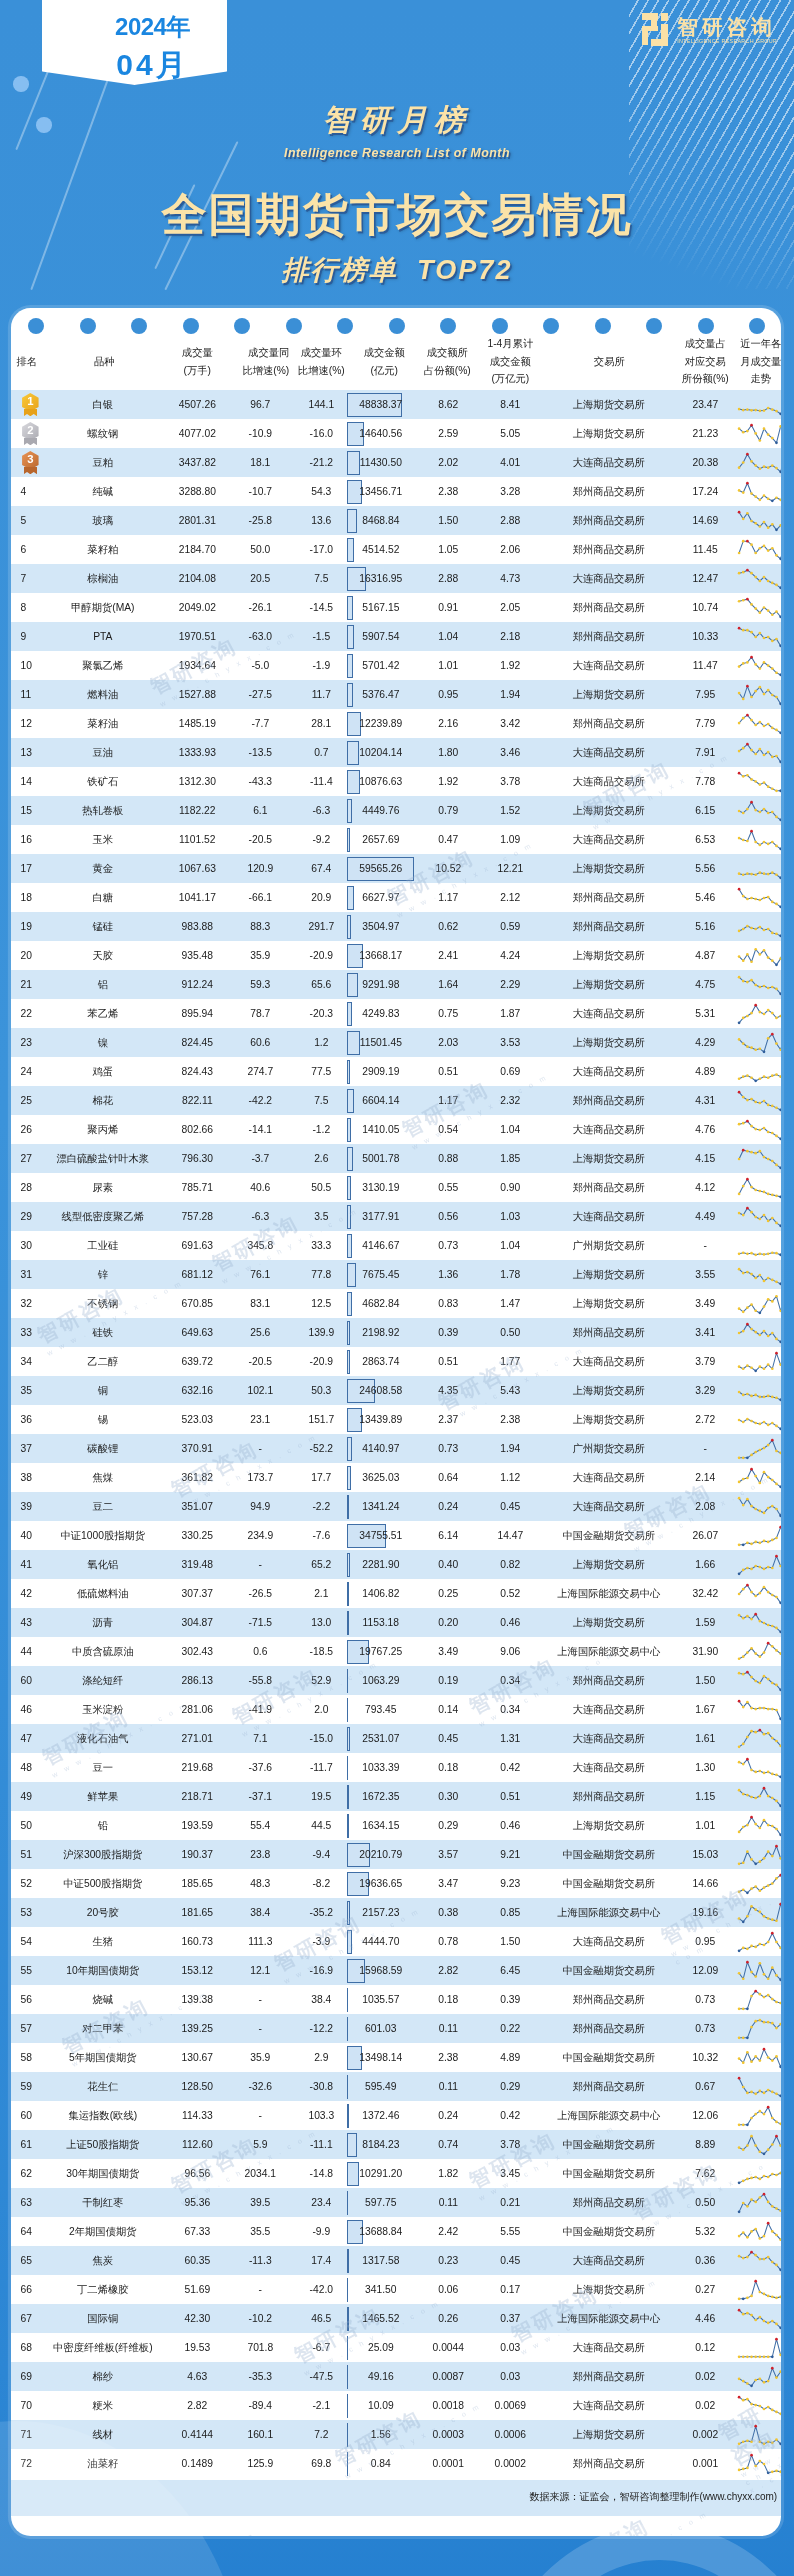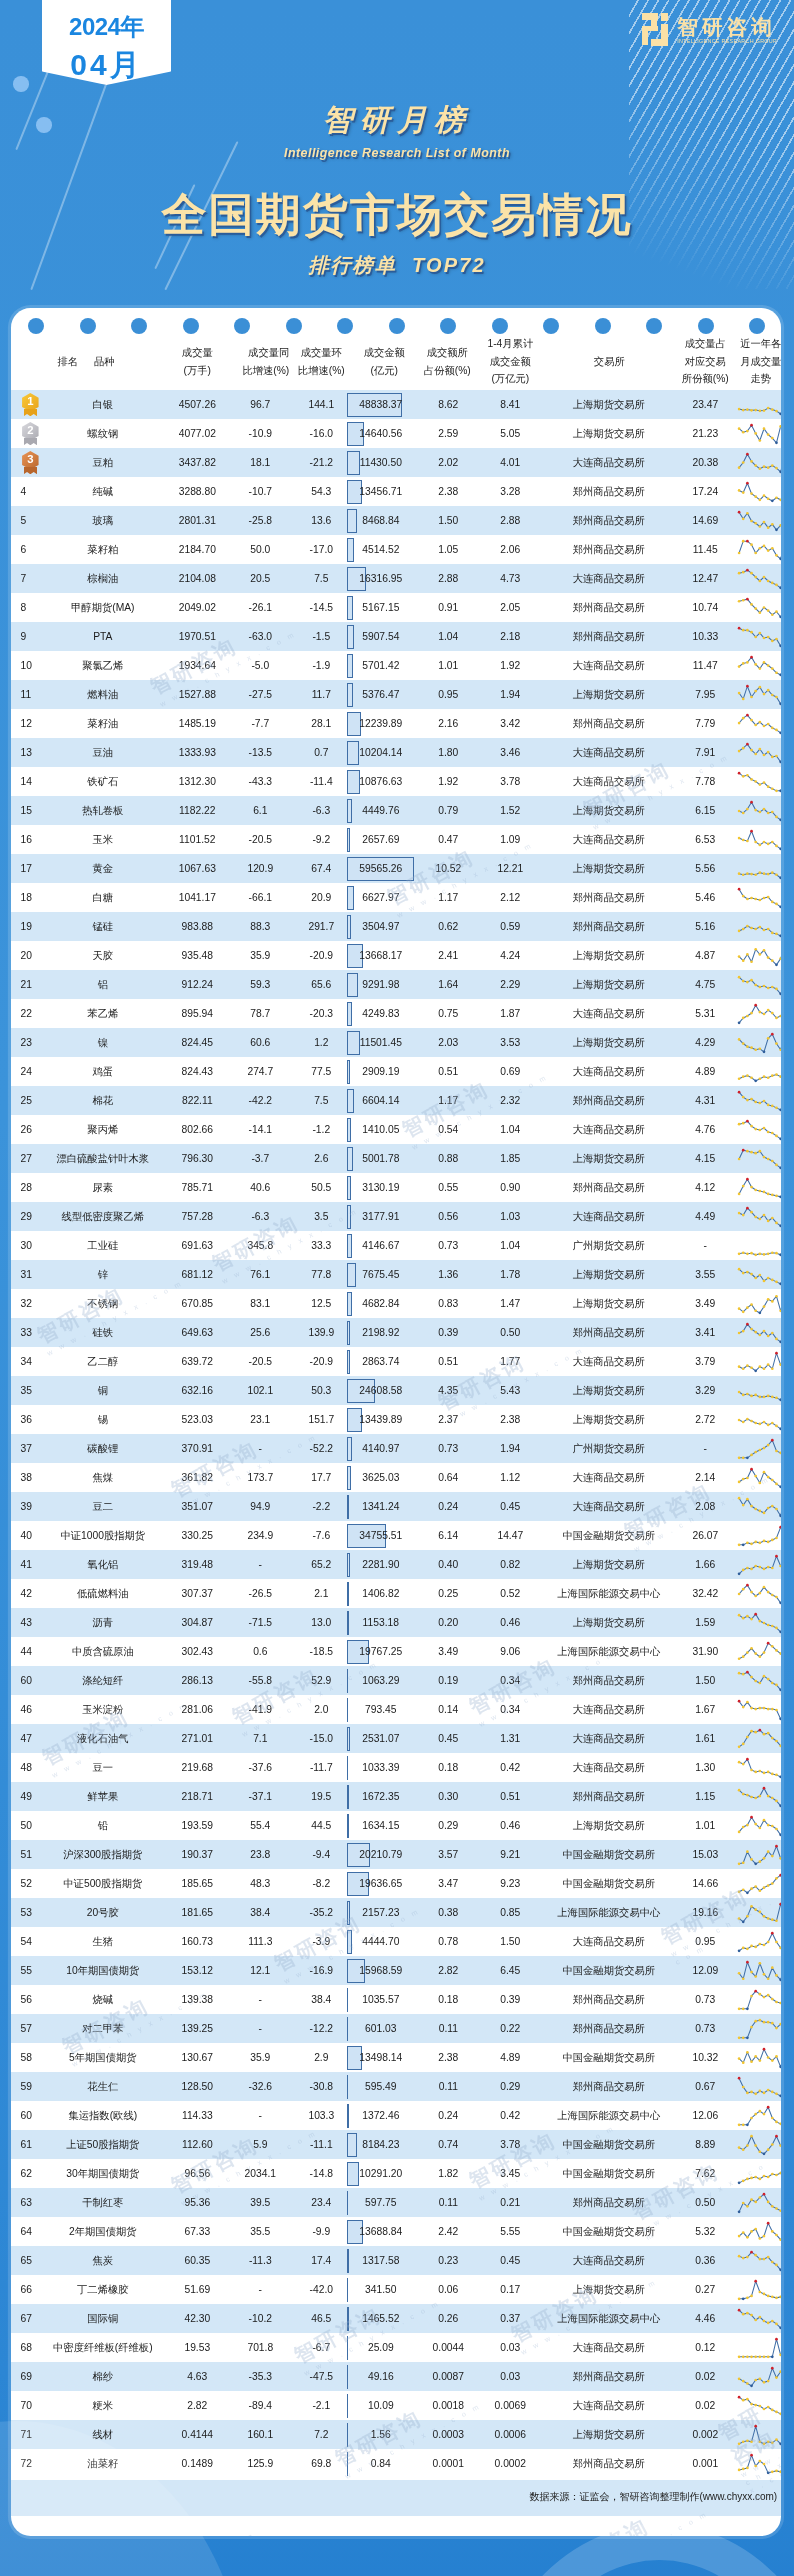--- a/index.html
+++ b/index.html
@@ -8,35 +8,35 @@
     background: linear-gradient(180deg, #3a90d8 0%, #3b93da 40%, #2c86d4 85%, #1f7acd 100%);
     font-family: "Liberation Sans", "DejaVu Sans", sans-serif;
   }
   .deco-line { position:absolute; height:1.5px; background:rgba(255,255,255,0.35); transform-origin:left center; border-radius:1px; }
   .deco-dot { position:absolute; border-radius:50%; background:rgba(160,205,250,0.75); }
   .stripes { position:absolute; right:0; top:0; width:165px; height:289px;
     background: repeating-linear-gradient(120deg, rgba(255,255,255,0) 0 7.2px, rgba(255,255,255,0.55) 7.2px 8.8px);
     -webkit-mask-image: linear-gradient(200deg, #000 40%, transparent 90%);
     mask-image: linear-gradient(200deg, #000 40%, transparent 90%);
   }
-  .date-badge { position:absolute; left:42px; top:0; width:129px; height:85px; background:#fff;
+  .date-badge { position:absolute; left:42px; top:0; width:149px; height:85px; background:#fff;
     clip-path: polygon(0 0,100% 0,100% 84%,50% 100%,0 84%);
-    box-shadow: 0 2.1px 0 #1b63b0; text-align:center; }
+    box-shadow: 0 2.1px 0 #1b63b0; text-align:center;padding-left:36px; }
   .date-badge .y { color:#1a86e0; font-weight:bold; font-size:24px; margin-top:11.3px; letter-spacing:-0.5px; }
   .date-badge .m { color:#1a86e0; font-weight:bold; font-size:30px; margin-top:2.1px; letter-spacing:3.1px; }
   .logo { position:absolute; left:642px; top:13.4px; display:flex; align-items:center; gap:5.2px; }
   .logo-mark { width:30px; height:32px; position:relative; }
   .logo-mark span { position:absolute; background:#fbe1a6; }
   .logo-text .cn { color:#fbe1a6; font-size:20.6px; font-weight:bold; letter-spacing:4.1px; line-height:23px; }
   .logo-text .en { color:#fbe1a6; font-size:5.4px; letter-spacing:0.3px; }
   .gold { color:#fbe3a8; text-shadow: 1.5px 1.5px 0 #2a5c9a, 2.1px 2.1px 3.1px rgba(0,0,0,0.25); font-weight:bold; text-align:center; position:absolute; left:0; width:794px; }
   .t1 { top:100px; font-size:30px; letter-spacing:7.2px; font-style:italic; }
   .t2 { top:146px; font-size:12.4px; font-style:italic; letter-spacing:0.5px; }
   .t3 { top:185px; font-size:45px; letter-spacing:2.1px; }
-  .t4 { top:252px; font-size:20px; font-style:italic; letter-spacing:2.1px; }
+  .t4 { top:252px; font-size:27px; font-style:italic; letter-spacing:2.1px; }
   .card { position:absolute; left:11.3px; top:308px; width:770px; height:2228px; background:#fff; border-radius:19.6px; box-shadow:0 0 0 3.1px rgba(255,255,255,0.15); overflow:hidden; }
   .dots { position:absolute; top:10.3px; left:0; width:100%; height:17.5px; }
   .dot { position:absolute; width:16px; height:16px; border-radius:50%; background:#3b8fd6; top:0; }
   .thead { position:absolute; top:27px; left:0; width:100%; height:55px; }
   .th { position:absolute; font-size:10.3px; color:#222; text-align:center; line-height:17.5px; }
   .rows { position:absolute; top:82px; left:0; width:770px; }
   .row { position:relative; height:29px; width:770px; }
   .row.alt { background:#d3e7f7; }
   .cell { position:absolute; top:0; height:100%; display:flex; align-items:center; justify-content:center; font-size:10.3px; color:#1b1b1b; white-space:nowrap; }
   .c-rank { left:4.1px; width:20.6px; justify-content:flex-start; padding-left:5.2px; }
@@ -111,21 +111,21 @@
       <div class="dot" style="left: 429px;"></div>
       <div class="dot" style="left: 481px;"></div>
       <div class="dot" style="left: 532px;"></div>
       <div class="dot" style="left: 584px;"></div>
       <div class="dot" style="left: 635px;"></div>
       <div class="dot" style="left: 687px;"></div>
       <div class="dot" style="left: 738px;"></div>
     </div>
 
   <div class="thead">
-    <div class="th" style="left:0;width:31px;top:18px;margin-left:41px;">排名</div>
+    <div class="th" style="left:0;width:31px;top:18px;">排名</div>
     <div class="th" style="left:67px;width:52px;top:18px;">品种</div>
     <div class="th" style="left:155px;width:62px;top:9.3px;">
         <div>成交量</div>
         <div>(万手)</div>
       </div>
     <div class="th" style="left:221px;width:57px;top:9.3px;text-align:right;">
         <div>成交量同</div>
         <div>比增速(%)</div>
       </div>
     <div class="th" style="left:281px;width:58px;top:9.3px;">

